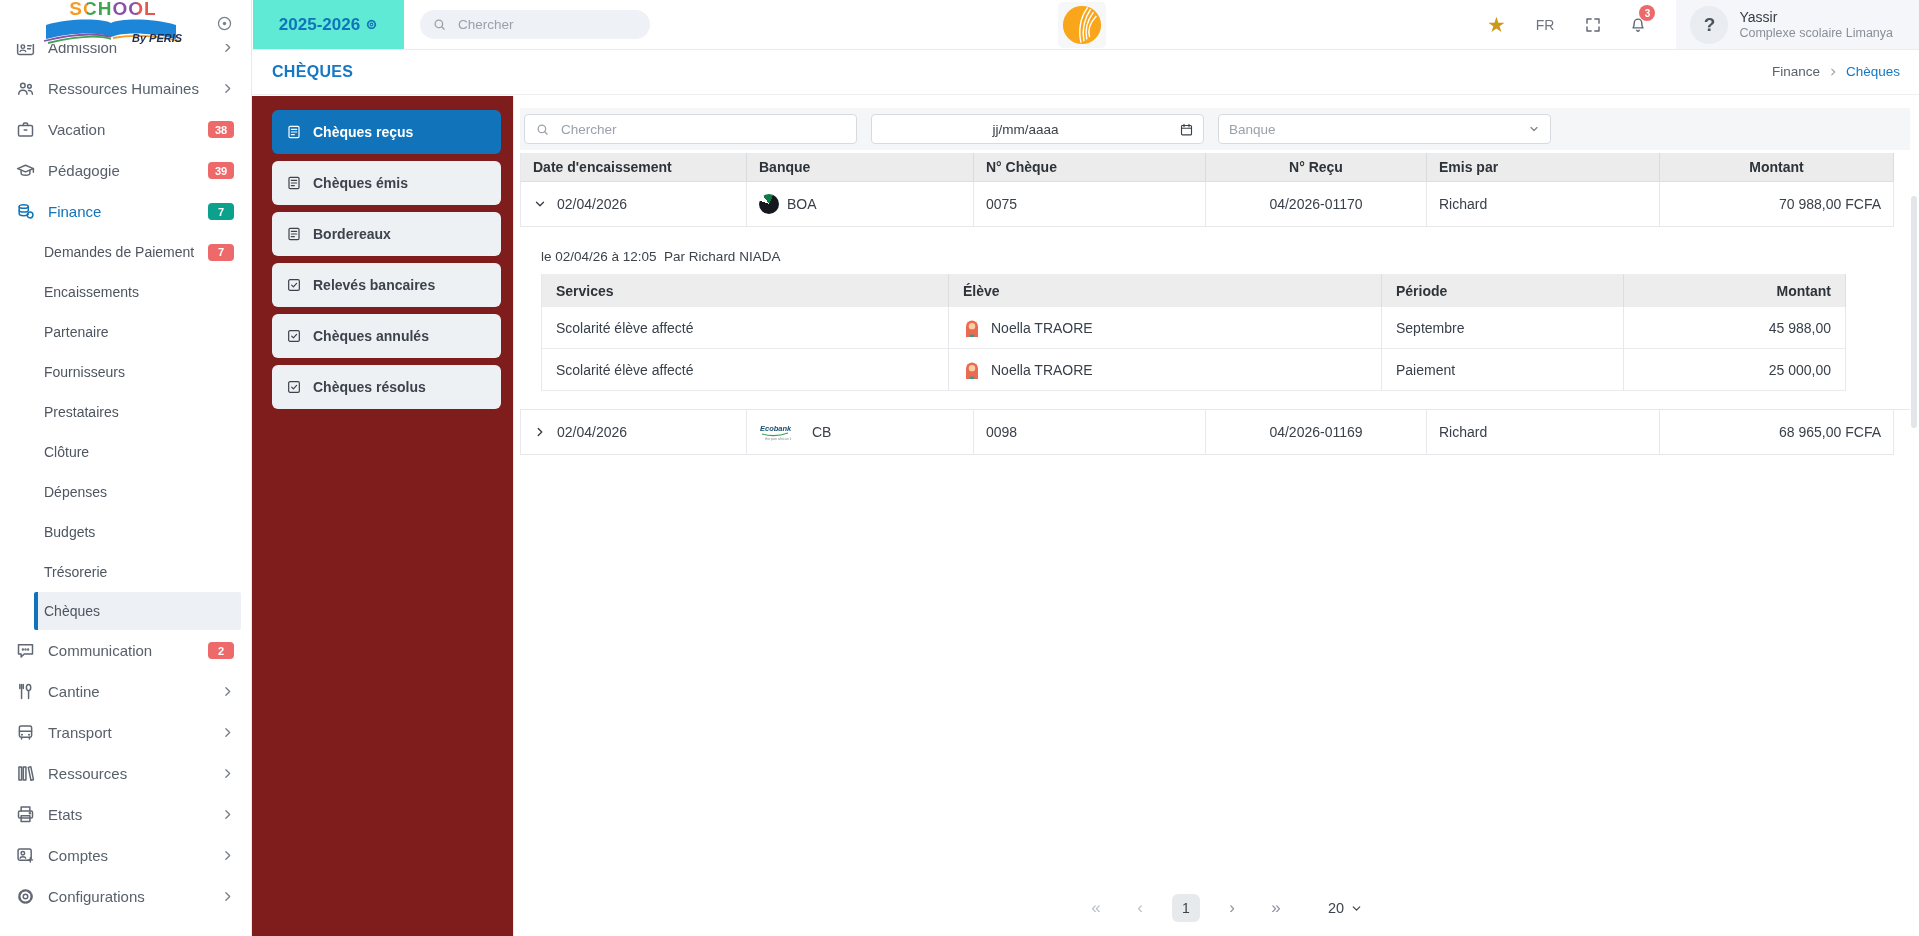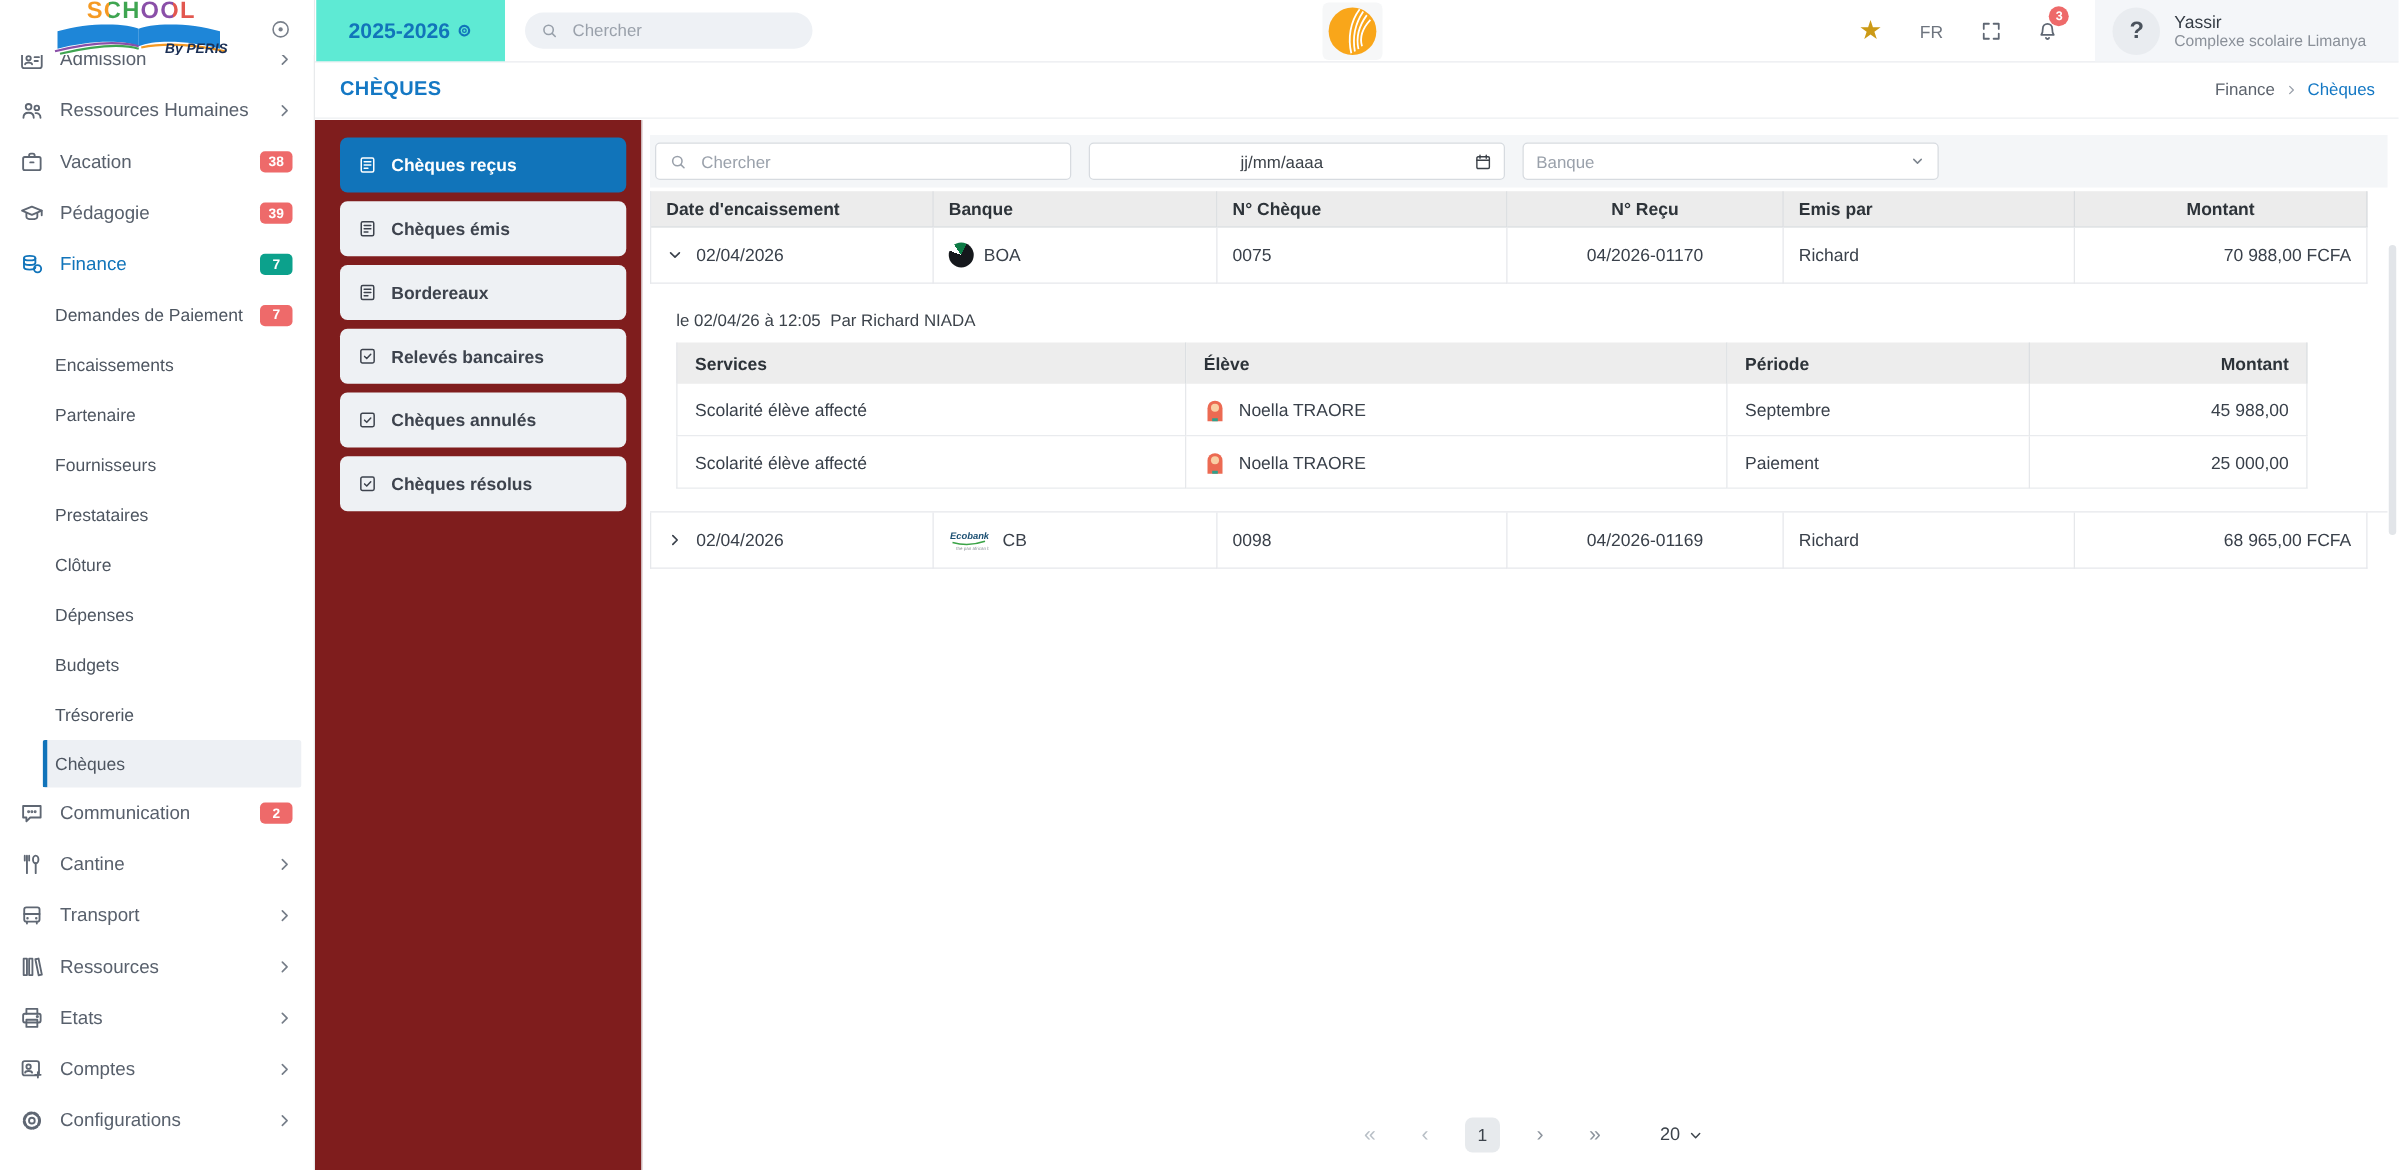--- a/index.html
+++ b/index.html
@@ -558,21 +558,21 @@
       <div class="trow">
         <div class="tcell c1">
           <span class="row-toggle">
             <svg width="14" height="14" viewBox="0 0 24 24" fill="none" stroke="currentColor" stroke-width="2.3" stroke-linecap="round" stroke-linejoin="round">
                 <path d="m9 6 6 6-6 6"></path>
               </svg>
           </span>
           <span>02/04/2026</span>
         </div>
         <div class="tcell c2">
-          <span style="margin-right:11px;">
+          <span style="margin-right:21px;">
             <svg width="32" height="20" viewBox="0 0 32 20">
               <text x="1" y="9" font-size="7.5" font-style="italic" font-weight="700" fill="#1b4f72" font-family="Liberation Sans, sans-serif">Ecobank</text>
               <path d="M3 12 Q 16 15.5 29 11" stroke="#3aa346" stroke-width="1.2" fill="none"></path>
               <text x="6" y="18" font-size="3.6" fill="#8a9097" font-family="Liberation Sans, sans-serif">the pan african bank</text>
             </svg>
           </span>
           <span>CB</span>
         </div>
         <div class="tcell c3">0098</div>
         <div class="tcell c4">04/2026-01169</div>

